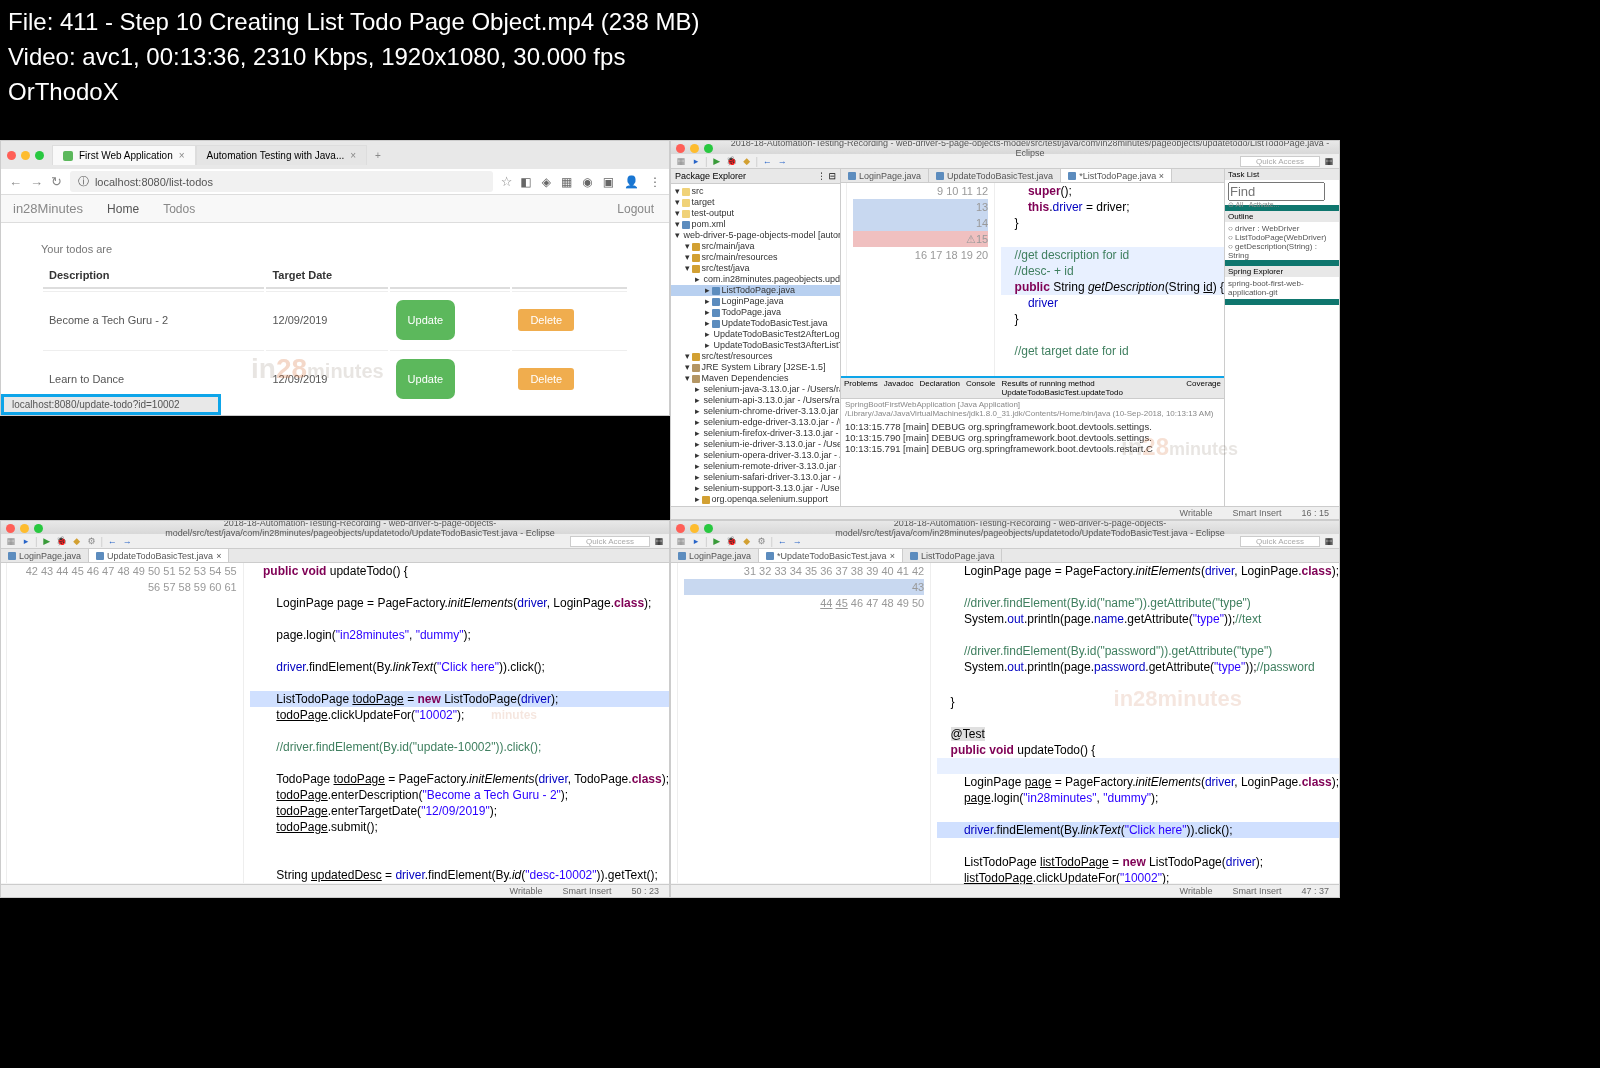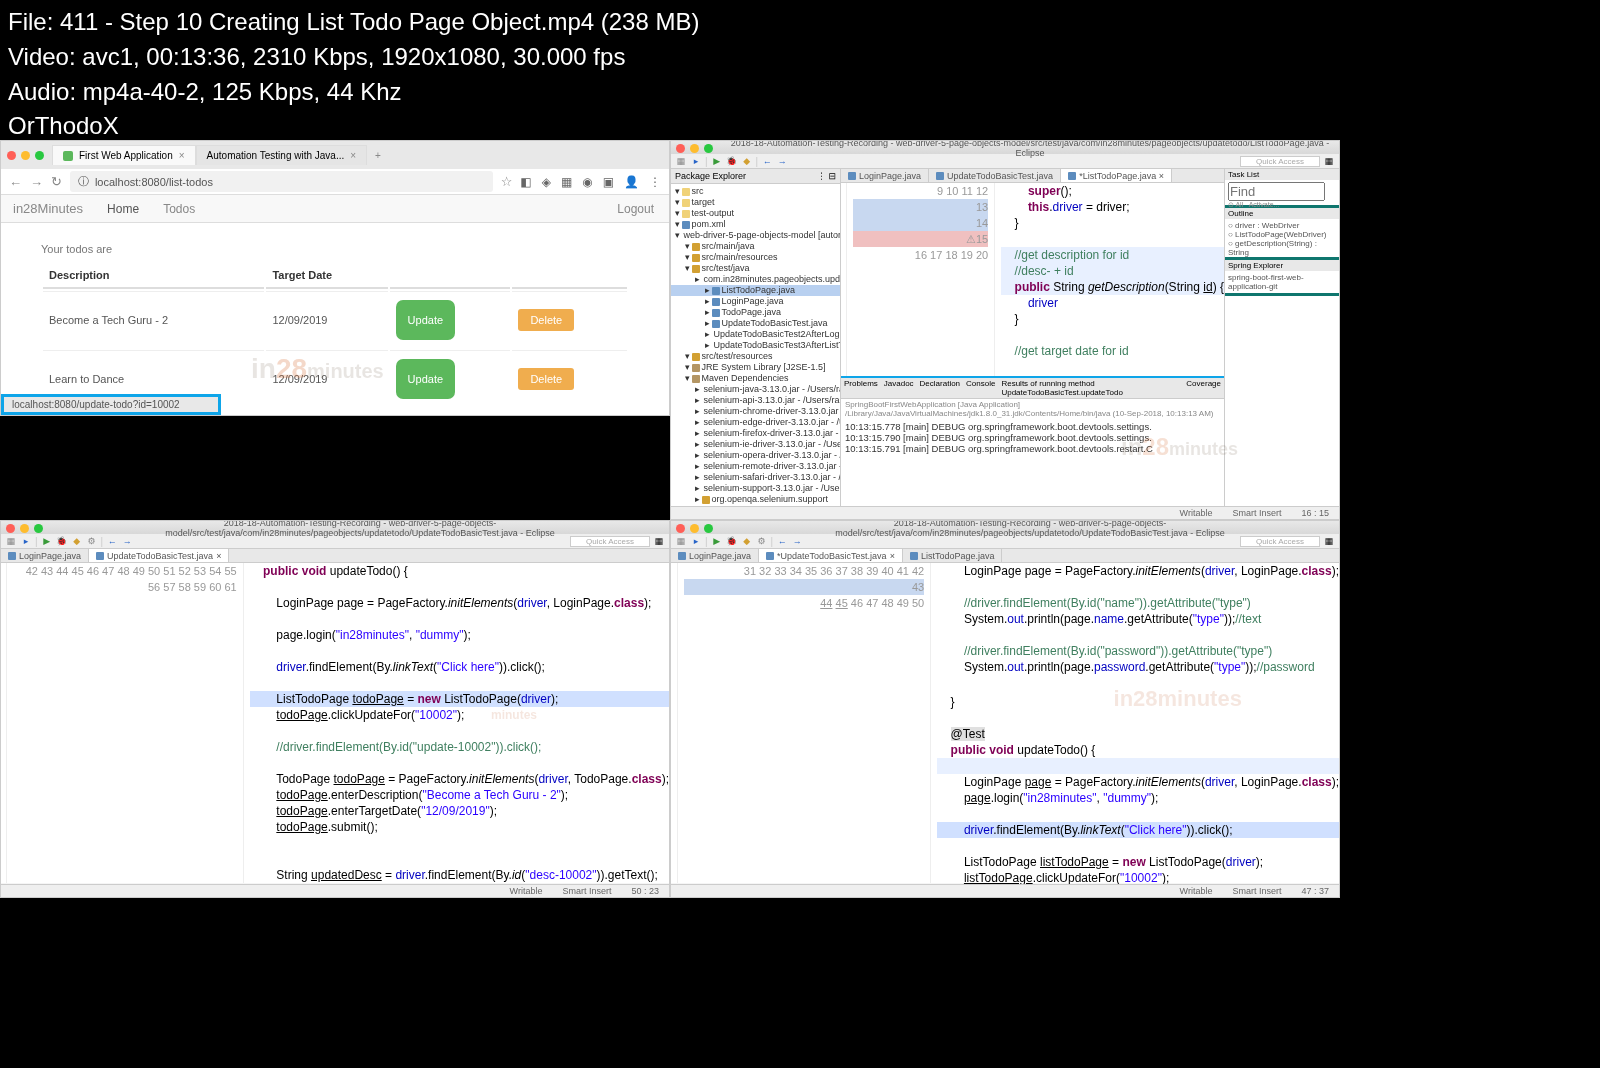--- a/index.html
+++ b/index.html
@@ -64,36 +64,35 @@
 .pkg-exp { position: absolute; left: 0; top: 28px; width: 170px; background: #fff; border-right: 1px solid #ccc; font-size: 9px; overflow: hidden; }
 .pkg-hdr { background: #e8e8e8; padding: 2px 4px; font-size: 9px; border-bottom: 1px solid #ccc; display: flex; justify-content: space-between; }
 .tree-row { padding: 0 2px; color: #333; white-space: nowrap; display: flex; align-items: center; gap: 2px; line-height: 11px; }
 .tree-row.sel { background: #b8d0f0; }
 .ticon { width: 8px; height: 8px; display: inline-block; }
 .ticon.pkg { background: #d2a032; border-radius: 1px; }
 .ticon.java { background: #5c8cbe; border-radius: 1px; }
 .ticon.fold { background: #f0d278; border-radius: 1px; }
 .ticon.jar { background: #b49664; border-radius: 1px; }
 .side-right { position: absolute; right: 0; top: 28px; width: 115px; background: #fff; border-left: 1px solid #ccc; font-size: 8px; }
-.side-view { border-bottom: 3px solid #0f766e; }
+.side-view { border-bottom: 6px solid #0f766e; }
 .side-view .vhdr { background: #e8e8e8; padding: 1px 3px; font-size: 8px; }
 .side-view .vbody { padding: 2px 3px; font-size: 8px; color: #555; }
 .console-pane { position: absolute; left: 170px; right: 115px; bottom: 13px; height: 130px; background: #fff; border-top: 2px solid #0ea5e9; }
 .cons-tabs { background: #e8e8e8; font-size: 8px; display: flex; padding: 1px 3px; gap: 6px; border-bottom: 1px solid #ccc; }
 .cons-body { font-family: Monaco, monospace; font-size: 9.5px; padding: 2px 4px; color: #333; white-space: nowrap; overflow: hidden; }
 .cons-meta { font-size: 8px; color: #888; padding: 1px 4px; }
 .pipe { color: #ccc; }
 </style>
 </head>
 <body>
 
 <div class="overlay-text">
   <div>File: 411 - Step 10 Creating List Todo Page Object.mp4 (238 MB)</div>
   <div>Video: avc1, 00:13:36, 2310 Kbps, 1920x1080, 30.000 fps</div>
-  <div>Audio: mp4a-40-2, 125 Kbps, 44 Khz</div>
   <div>OrThodoX</div>
 </div>
 
 <div class="panel" style="left:0; top:140px; width:670px; height:276px;">
   <div class="browser-chrome">
     <div class="traffic">
         <span class="tr-red"></span>
         <span class="tr-yel"></span>
         <span class="tr-grn"></span>
       </div>

